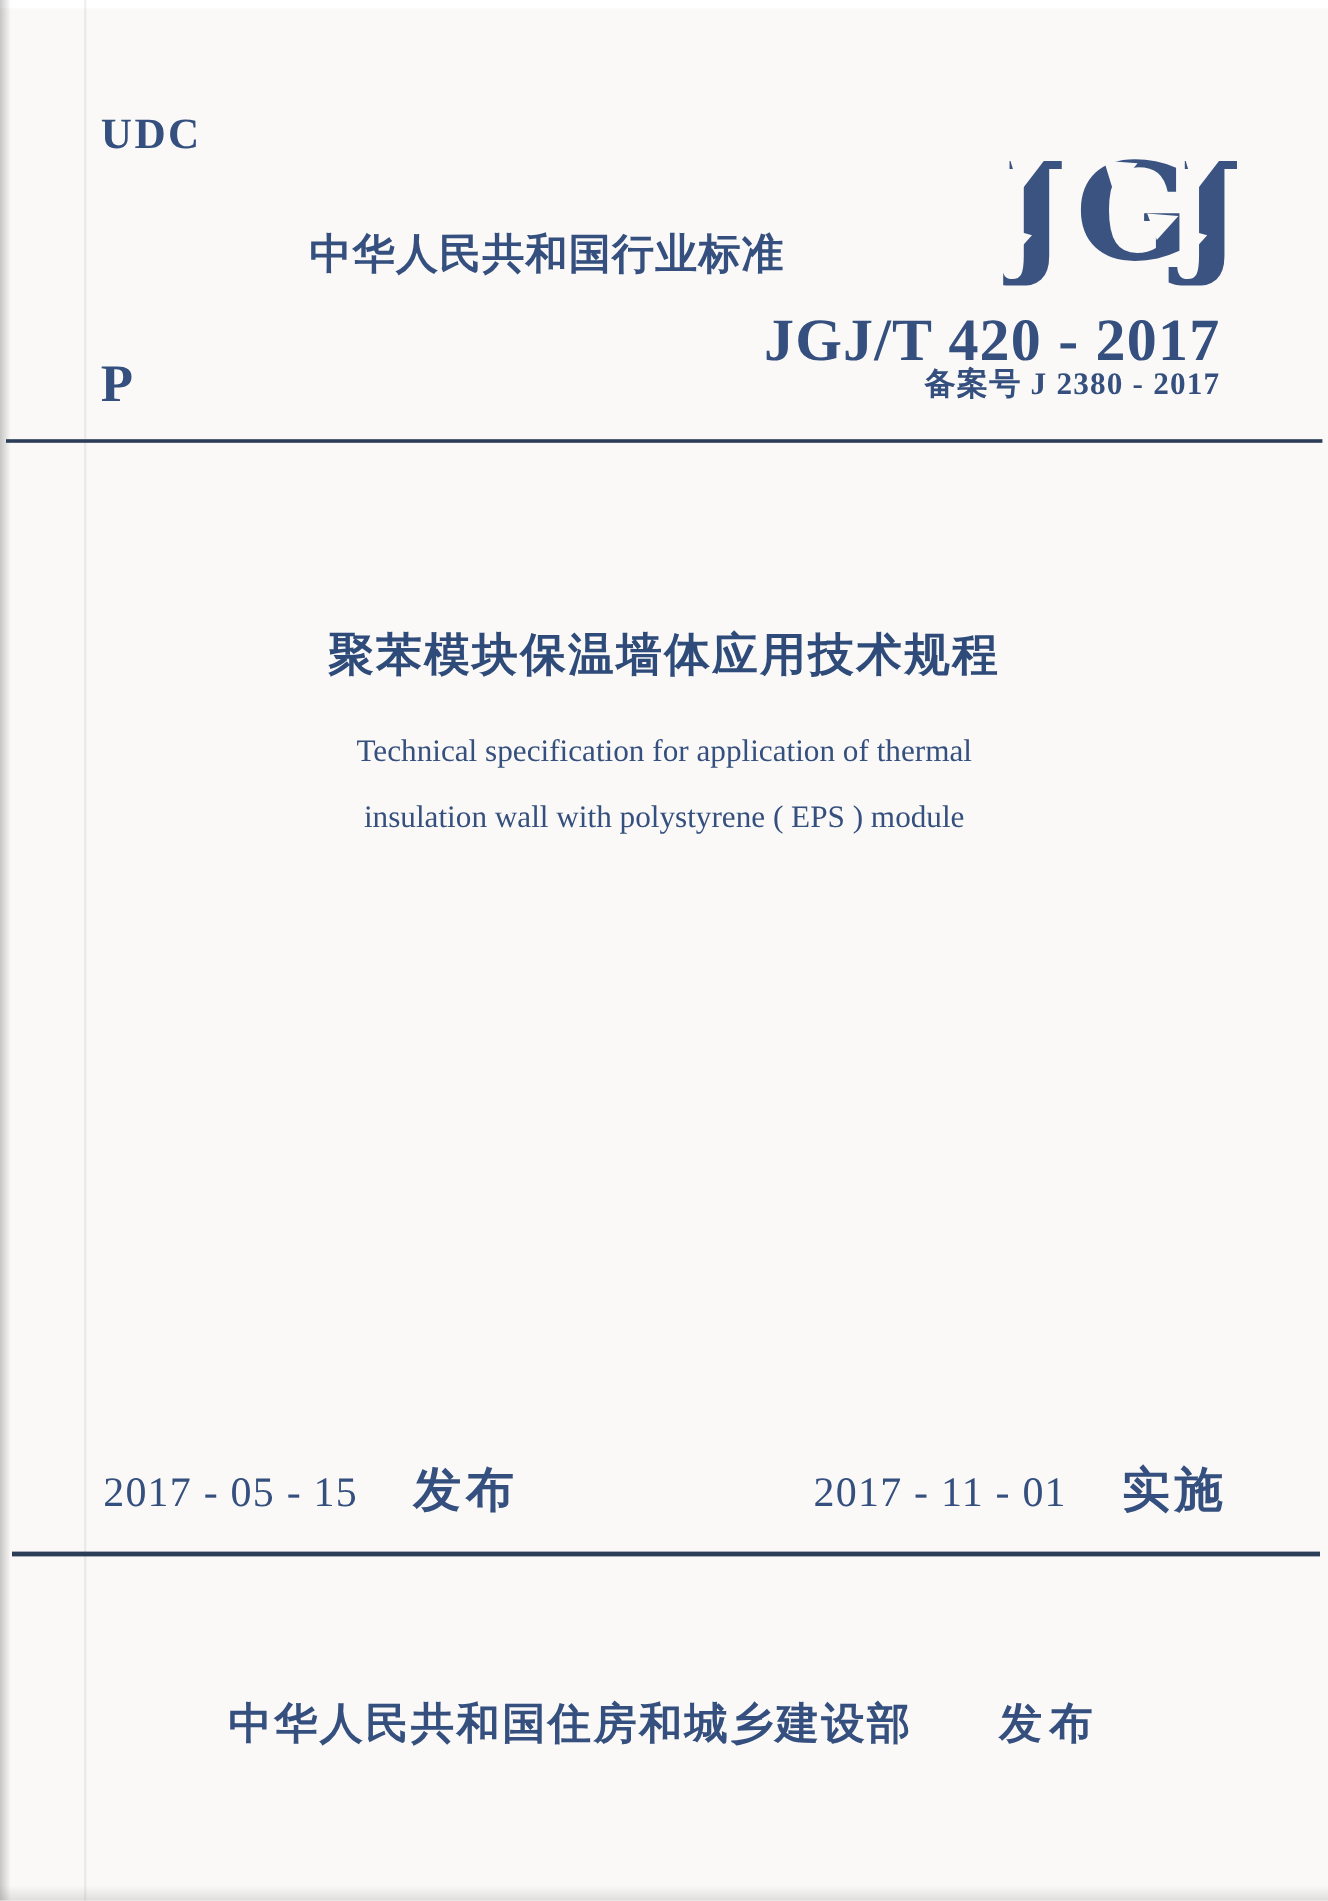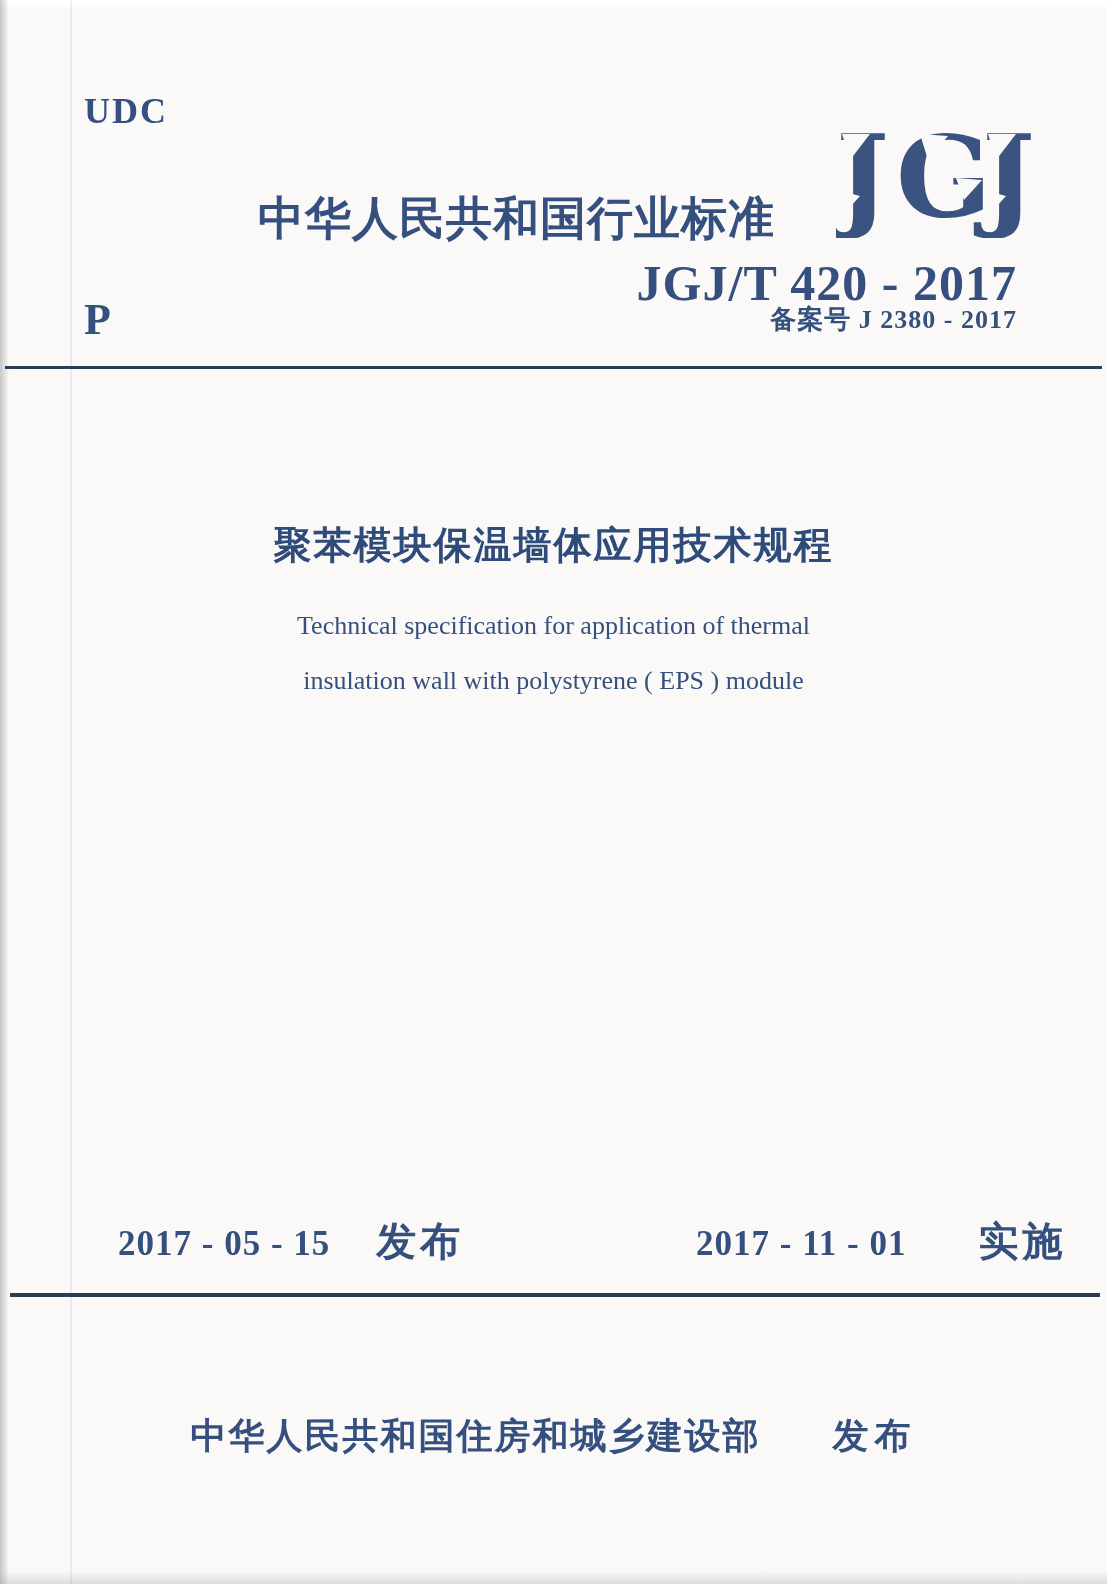--- a/index.html
+++ b/index.html
@@ -31,21 +31,21 @@
     background: rgba(110,110,125,0.10);
   }
   .serif { font-family: "Liberation Serif", "DejaVu Serif", serif; }
 
   .udc {
     position: absolute; left: 84px; top: 90px;
     font-size: 36px; font-weight: bold; letter-spacing: 2px;
   }
   .standard-type {
     position: absolute; left: 258px; top: 188px;
-    font-size: 46px; font-weight: bold; letter-spacing: 1px;
+    font-size: 35px; font-weight: bold; letter-spacing: 1px;
     white-space: nowrap;
   }
   .logo {
     position: absolute; left: 836px; top: 126px;
     width: 210px; height: 112px;
   }
   .std-no {
     position: absolute; right: 90px; top: 254px;
     font-size: 50px; font-weight: bold; letter-spacing: 1px;
     white-space: nowrap; text-align: right;
@@ -72,22 +72,22 @@
   }
   .title-en {
     position: absolute; left: 0; right: 0; top: 598px;
     text-align: center;
     font-size: 26px; line-height: 55px;
     font-weight: 500;
   }
   .dates-row { position: absolute; left: 0; right: 0; top: 1214px; height: 50px; }
   .date-group { position: absolute; top: 0; display: flex; align-items: baseline; white-space: nowrap; }
   .date-group.issue { left: 86px; }
-  .date-group.impl { left: 664px; gap: 26px; }
-  .date-value { font-size: 35px; font-weight: bold; letter-spacing: 1px; margin-left: 32px; }
+  .date-group.impl { left: 678px; }
+  .date-value { font-size: 35px; font-weight: normal; letter-spacing: 1px; }
   .date-label { font-size: 40px; font-weight: bold; margin-left: 46px; letter-spacing: 4px; }
   .divider-2 {
     position: absolute; left: 10px; right: 7px; top: 1293px; height: 4px;
     background: var(--divider, #2c3e57);
   }
   .publisher-row {
     position: absolute; left: 0; right: 0; top: 1412px;
     text-align: center; white-space: nowrap;
     font-size: 36px; font-weight: bold; letter-spacing: 2px;
   }

